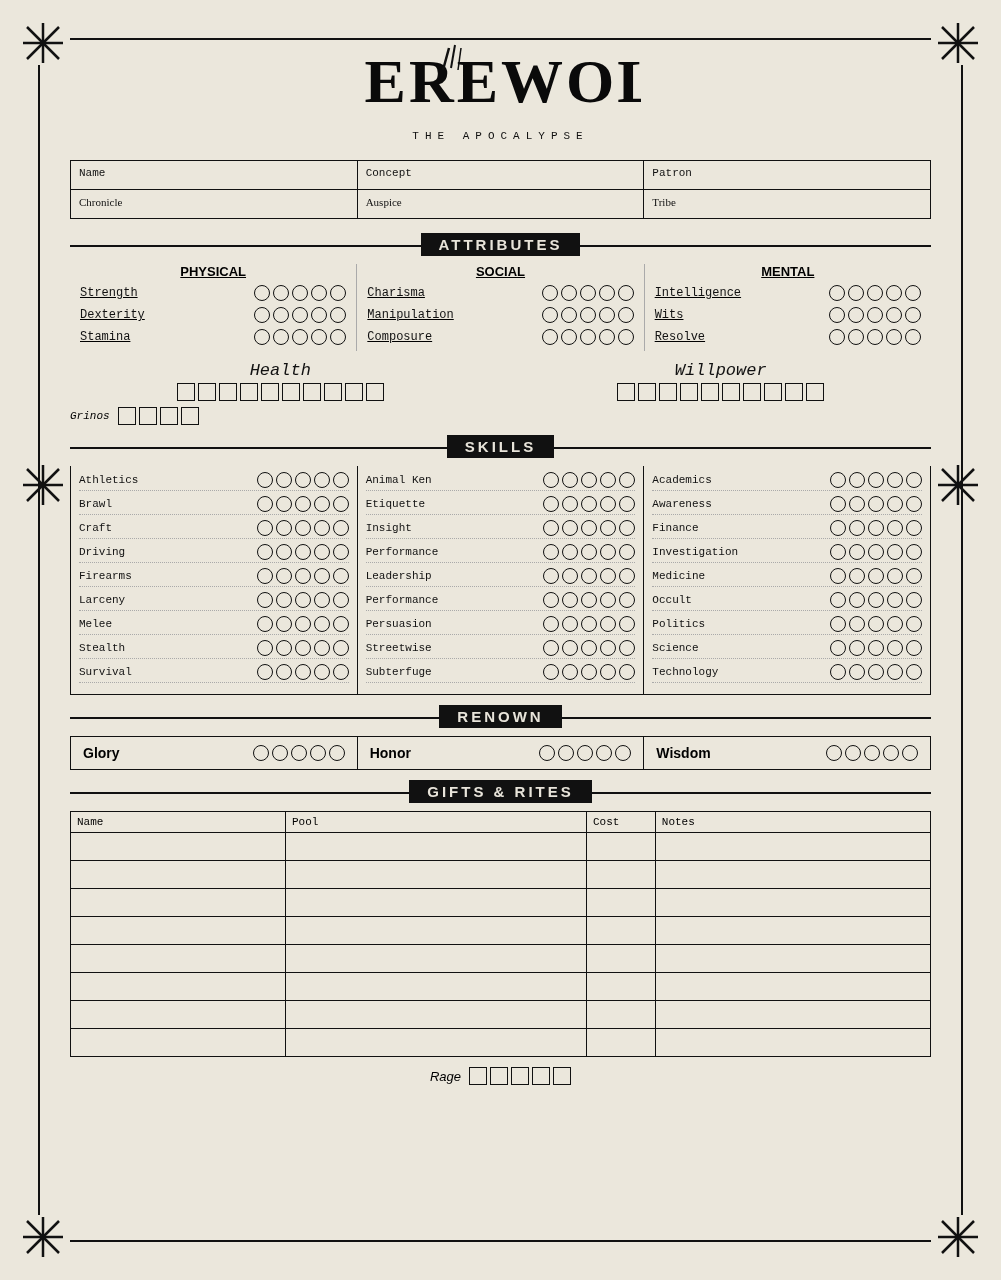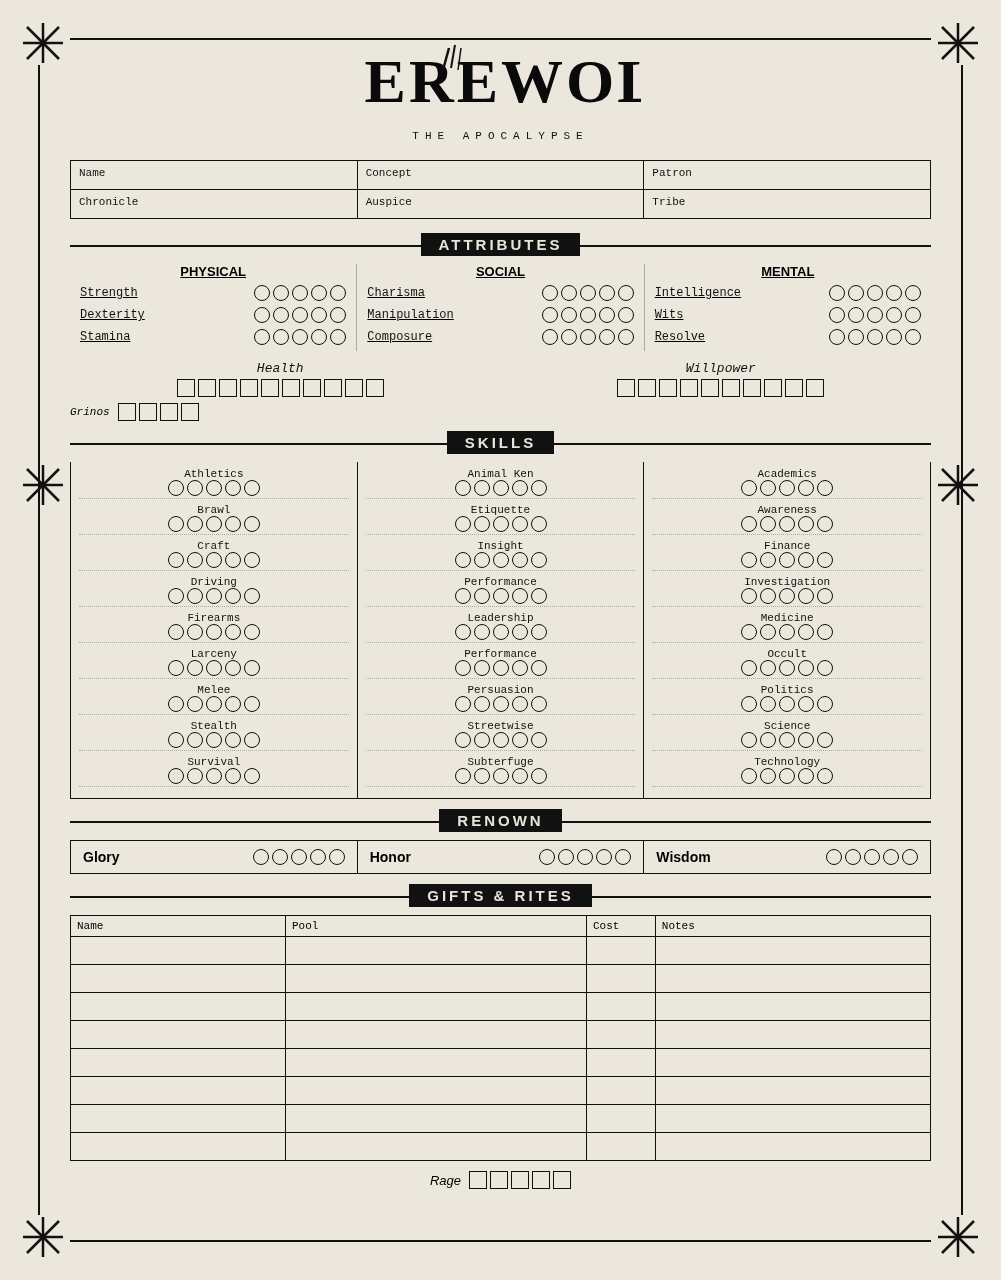--- a/index.html
+++ b/index.html
@@ -63,21 +63,21 @@
 
     
     .info-section {
       border: 1.5px solid #111;
       margin: 0 30px 14px 30px;
     }
     .info-row {
       display: flex;
       border-bottom: 1.5px solid #111;
     }
-    .info-row:last-child { border-bottom: none; }
+    .info-row:last-child { border-bottom: none; font-family: Liberation Serif, serif; }
     .info-cell {
       flex: 1;
       padding: 5px 8px;
       font-size: 12px;
       border-right: 1.5px solid #111;
       min-height: 28px;
     }
     .info-cell:last-child { border-right: none; }
     .info-label {
       font-size: 11px;
@@ -164,21 +164,21 @@
       margin: 8px 30px 0 30px;
       display: flex;
       gap: 20px;
       align-items: flex-start;
     }
     .track-block {
       flex: 1;
       text-align: center;
     }
     .track-label {
-      font-size: 13px;
+      font-size: 17px;
       font-style: italic;
       color: #111;
       display: block;
       margin-bottom: 3px;
       font-family: 'Courier New', Courier, monospace;
     }
     .squares {
       display: flex;
       gap: 3px;
       justify-content: center;
@@ -218,21 +218,20 @@
       border-right: 1.5px solid #111;
     }
     .skills-col:last-child { border-right: none; }
     .skill-row {
       display: flex;
       align-items: center;
       justify-content: space-between;
       margin-bottom: 5px;
       border-bottom: 1px dotted #aaa;
       padding-bottom: 2px;
-      flex-direction: column;
     }
     .skill-name {
       font-size: 11px;
       color: #111;
     }
 
     
     .renown-section {
       margin: 0 30px 10px 30px;
     }

